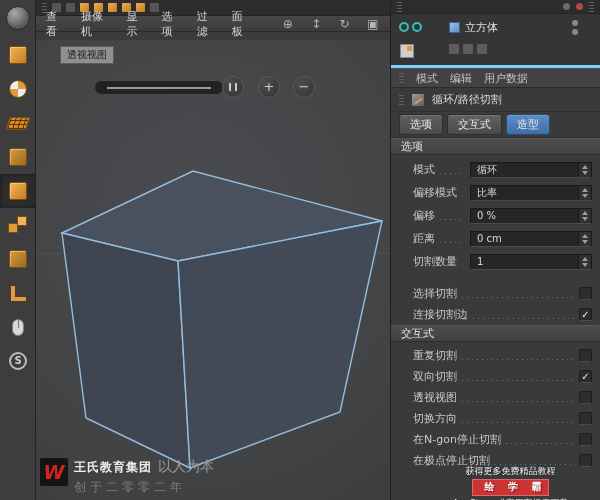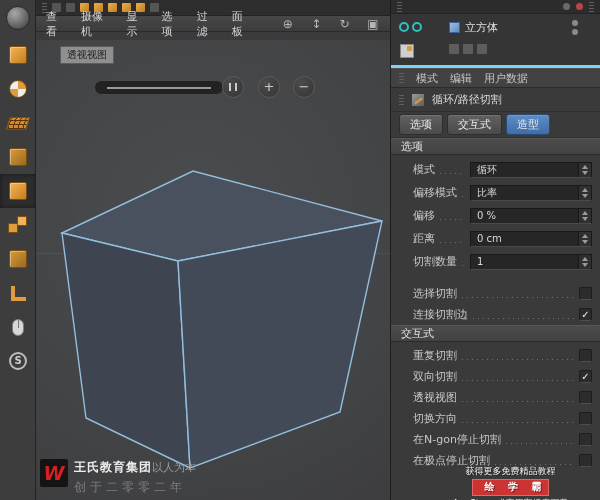--- a/index.html
+++ b/index.html
@@ -60,21 +60,21 @@
     color:#c9c9c9; font-size:13px; text-align:center; line-height:20px; }
   .vp-btn .bars { display:inline-block; width:8px; height:8px; margin-top:6px;
     border-left:2px solid #c9c9c9; border-right:2px solid #c9c9c9; }
   .horizon { position:absolute; left:0; top:213px; width:100%; height:1px; background:#55585e; opacity:.6; }
   svg.cube { position:absolute; left:0; top:0; }
   .brand { position:absolute; left:4px; bottom:4px; display:flex; align-items:flex-start; }
   .brand-logo { width:28px; height:28px; background:#141414; color:#d42222; font-weight:bold;
     font-style:italic; font-size:19px; text-align:center; line-height:28px; border-radius:2px; }
   .brand-text { margin-left:6px; }
   .brand-company { font-size:12px; font-weight:bold; color:#ececec; letter-spacing:1px; display:inline-block; }
-  .brand-slogan { font-size:11px; color:#9a9a9a; }
+  .brand-slogan { font-size:14px; color:#9a9a9a; margin-left:6px; }
   .brand-since { font-size:12px; color:#7d7d7d; letter-spacing:4px; margin-top:3px; }
   
   .right-panel { position:absolute; left:390px; top:0; width:210px; height:500px;
     background:#3a3a3a; border-left:1px solid #1e1e1e; }
   .objmgr { height:68px; background:#353535; border-bottom:3px solid #7dd3fc; position:relative; }
   .objmgr-top { height:14px; background:#2c2c2c; border-bottom:1px solid #242424;
     display:flex; align-items:center; gap:6px; padding:0 6px; }
   .dot { width:7px; height:7px; border-radius:50%; background:#6a6a6a; }
   .dot.red { background:#b44; }
   .objmgr-body { position:relative; height:53px; }

